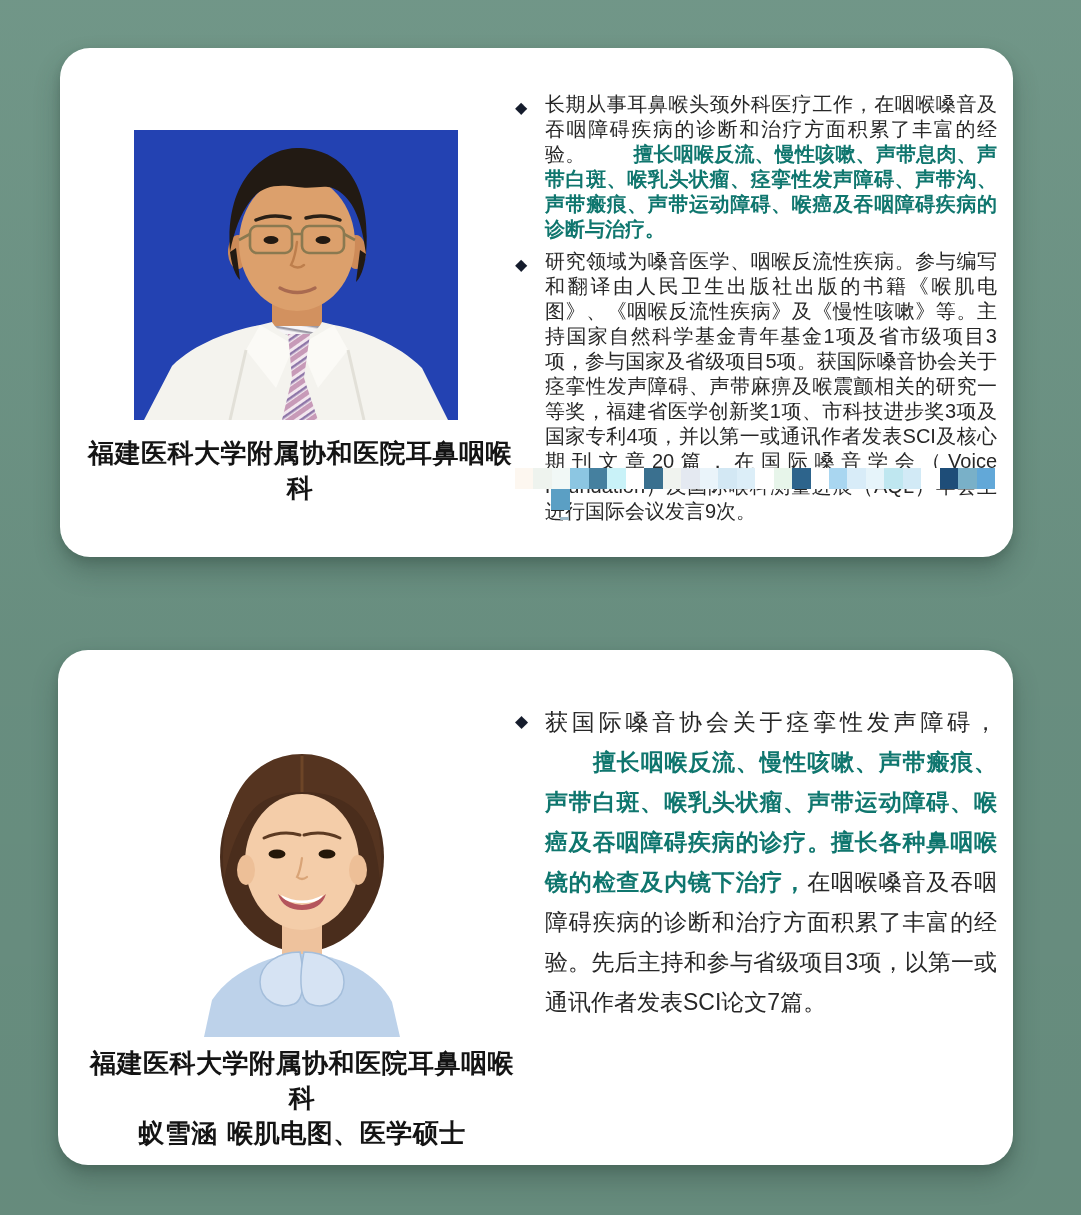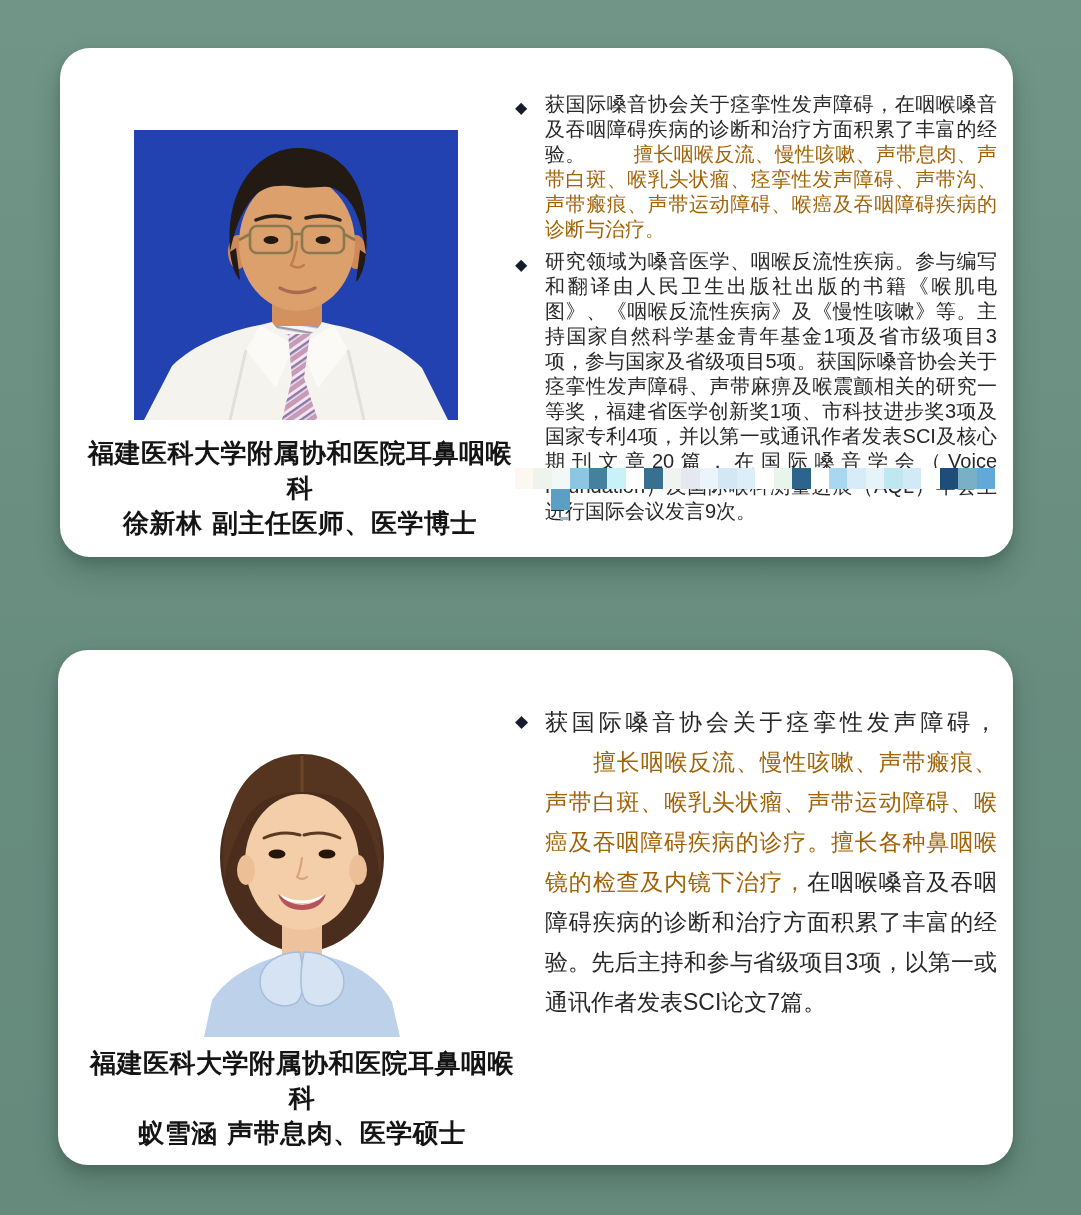--- a/index.html
+++ b/index.html
@@ -48,21 +48,21 @@
   .bullet + .bullet{margin-top:7px;}
   .marker{
     flex:0 0 30px;
     font-size:16px;
     color:#151c2c;
     padding-top:3px;
     line-height:inherit;
   }
   .bio2 .marker{font-size:17px;padding-top:0;}
   .btext{flex:1;text-align:justify;}
-  .btext b{font-weight:400;color:#a16207;margin-left:48px;}
+  .btext b{font-weight:700;color:#0f766e;margin-left:48px;}
 
   .strip{position:absolute;left:455px;top:420px;width:480px;height:60px;}
   .strip-row{display:flex;width:480px;height:21px;}
   .strip-cell{flex:1 1 auto;height:21px;}
   .strip-hang{position:absolute;left:36px;top:21px;width:19px;height:21px;}
   .strip-dash{position:absolute;left:45px;top:49px;width:9px;height:3px;border-radius:1px;}
 </style>
 </head>
 <body>
 
@@ -116,27 +116,26 @@
         <ellipse cx="189" cy="110" rx="7.5" ry="4" fill="#231a12"></ellipse>
 
         <path d="M163,112 q-2,16 -6,23 q7,5 13,0" stroke="#bd7e4c" stroke-width="2.4" fill="none" stroke-linecap="round"></path>
 
         <path d="M146,158 q17,9 35,0" stroke="#a96a50" stroke-width="3.4" fill="none" stroke-linecap="round"></path>
       </svg>
     </div>
 
     <div class="caption caption1">
       <div>福建医科大学附属协和医院耳鼻咽喉科</div>
-      <div>徐新林 副主任医师、医学博士</div>
     </div>
 
     <div class="bio bio1">
       <div class="bullet">
         <span class="marker">◆</span>
-        <p class="btext"><span>获国际嗓音协会关于痉挛性发声障碍，在咽喉嗓音及吞咽障碍疾病的诊断和治疗方面积累了丰富的经验。</span><b>擅长咽喉反流、慢性咳嗽、声带息肉、声带白斑、喉乳头状瘤、痉挛性发声障碍、声带沟、声带瘢痕、声带运动障碍、喉癌及吞咽障碍疾病的诊断与治疗。</b></p>
+        <p class="btext"><span>长期从事耳鼻喉头颈外科医疗工作，在咽喉嗓音及吞咽障碍疾病的诊断和治疗方面积累了丰富的经验。</span><b>擅长咽喉反流、慢性咳嗽、声带息肉、声带白斑、喉乳头状瘤、痉挛性发声障碍、声带沟、声带瘢痕、声带运动障碍、喉癌及吞咽障碍疾病的诊断与治疗。</b></p>
       </div>
       <div class="bullet">
         <span class="marker">◆</span>
         <p class="btext"><span>研究领域为嗓音医学、咽喉反流性疾病。参与编写和翻译由人民卫生出版社出版的书籍《喉肌电图》、《咽喉反流性疾病》及《慢性咳嗽》等。主持国家自然科学基金青年基金1项及省市级项目3项，参与国家及省级项目5项。获国际嗓音协会关于痉挛性发声障碍、声带麻痹及喉震颤相关的研究一等奖，福建省医学创新奖1项、市科技进步奖3项及国家专利4项，并以第一或通讯作者发表SCI及核心期刊文章20篇，在国际嗓音学会（Voice Foundation）及国际喉科测量进展（AQL）年会上进行国际会议发言9次。</span></p>
       </div>
     </div>
 
     <div class="strip">
       <div class="strip-row">
           <div class="strip-cell" style="background: rgb(253, 247, 240);"></div>
@@ -202,21 +201,21 @@
 
         <path d="M152,146 q-2,14 -5,19 q5,4 10,0" stroke="#d9a477" stroke-width="2.2" fill="none" stroke-linecap="round"></path>
 
         <path d="M128,182 q24,22 48,0 q-5,16 -24,16 q-19,0 -24,-16 Z" fill="#b4555c"></path>
         <path d="M131,183 q21,11 42,0 q-4,8 -21,8 q-17,0 -21,-8 Z" fill="#ffffff"></path>
       </svg>
     </div>
 
     <div class="caption caption2">
       <div>福建医科大学附属协和医院耳鼻咽喉科</div>
-      <div>蚁雪涵 声带息肉、医学硕士</div>
+      <div>蚁雪涵 喉肌电图、医学硕士</div>
     </div>
 
     <div class="bio bio2">
       <div class="bullet">
         <span class="marker">◆</span>
         <p class="btext"><span>获国际嗓音协会关于痉挛性发声障碍，</span><b>擅长咽喉反流、慢性咳嗽、声带瘢痕、声带白斑、喉乳头状瘤、声带运动障碍、喉癌及吞咽障碍疾病的诊疗。擅长各种鼻咽喉镜的检查及内镜下治疗，</b><span>在咽喉嗓音及吞咽障碍疾病的诊断和治疗方面积累了丰富的经验。先后主持和参与省级项目3项，以第一或通讯作者发表SCI论文7篇。</span></p>
       </div>
     </div>
   </section>
 </div>

